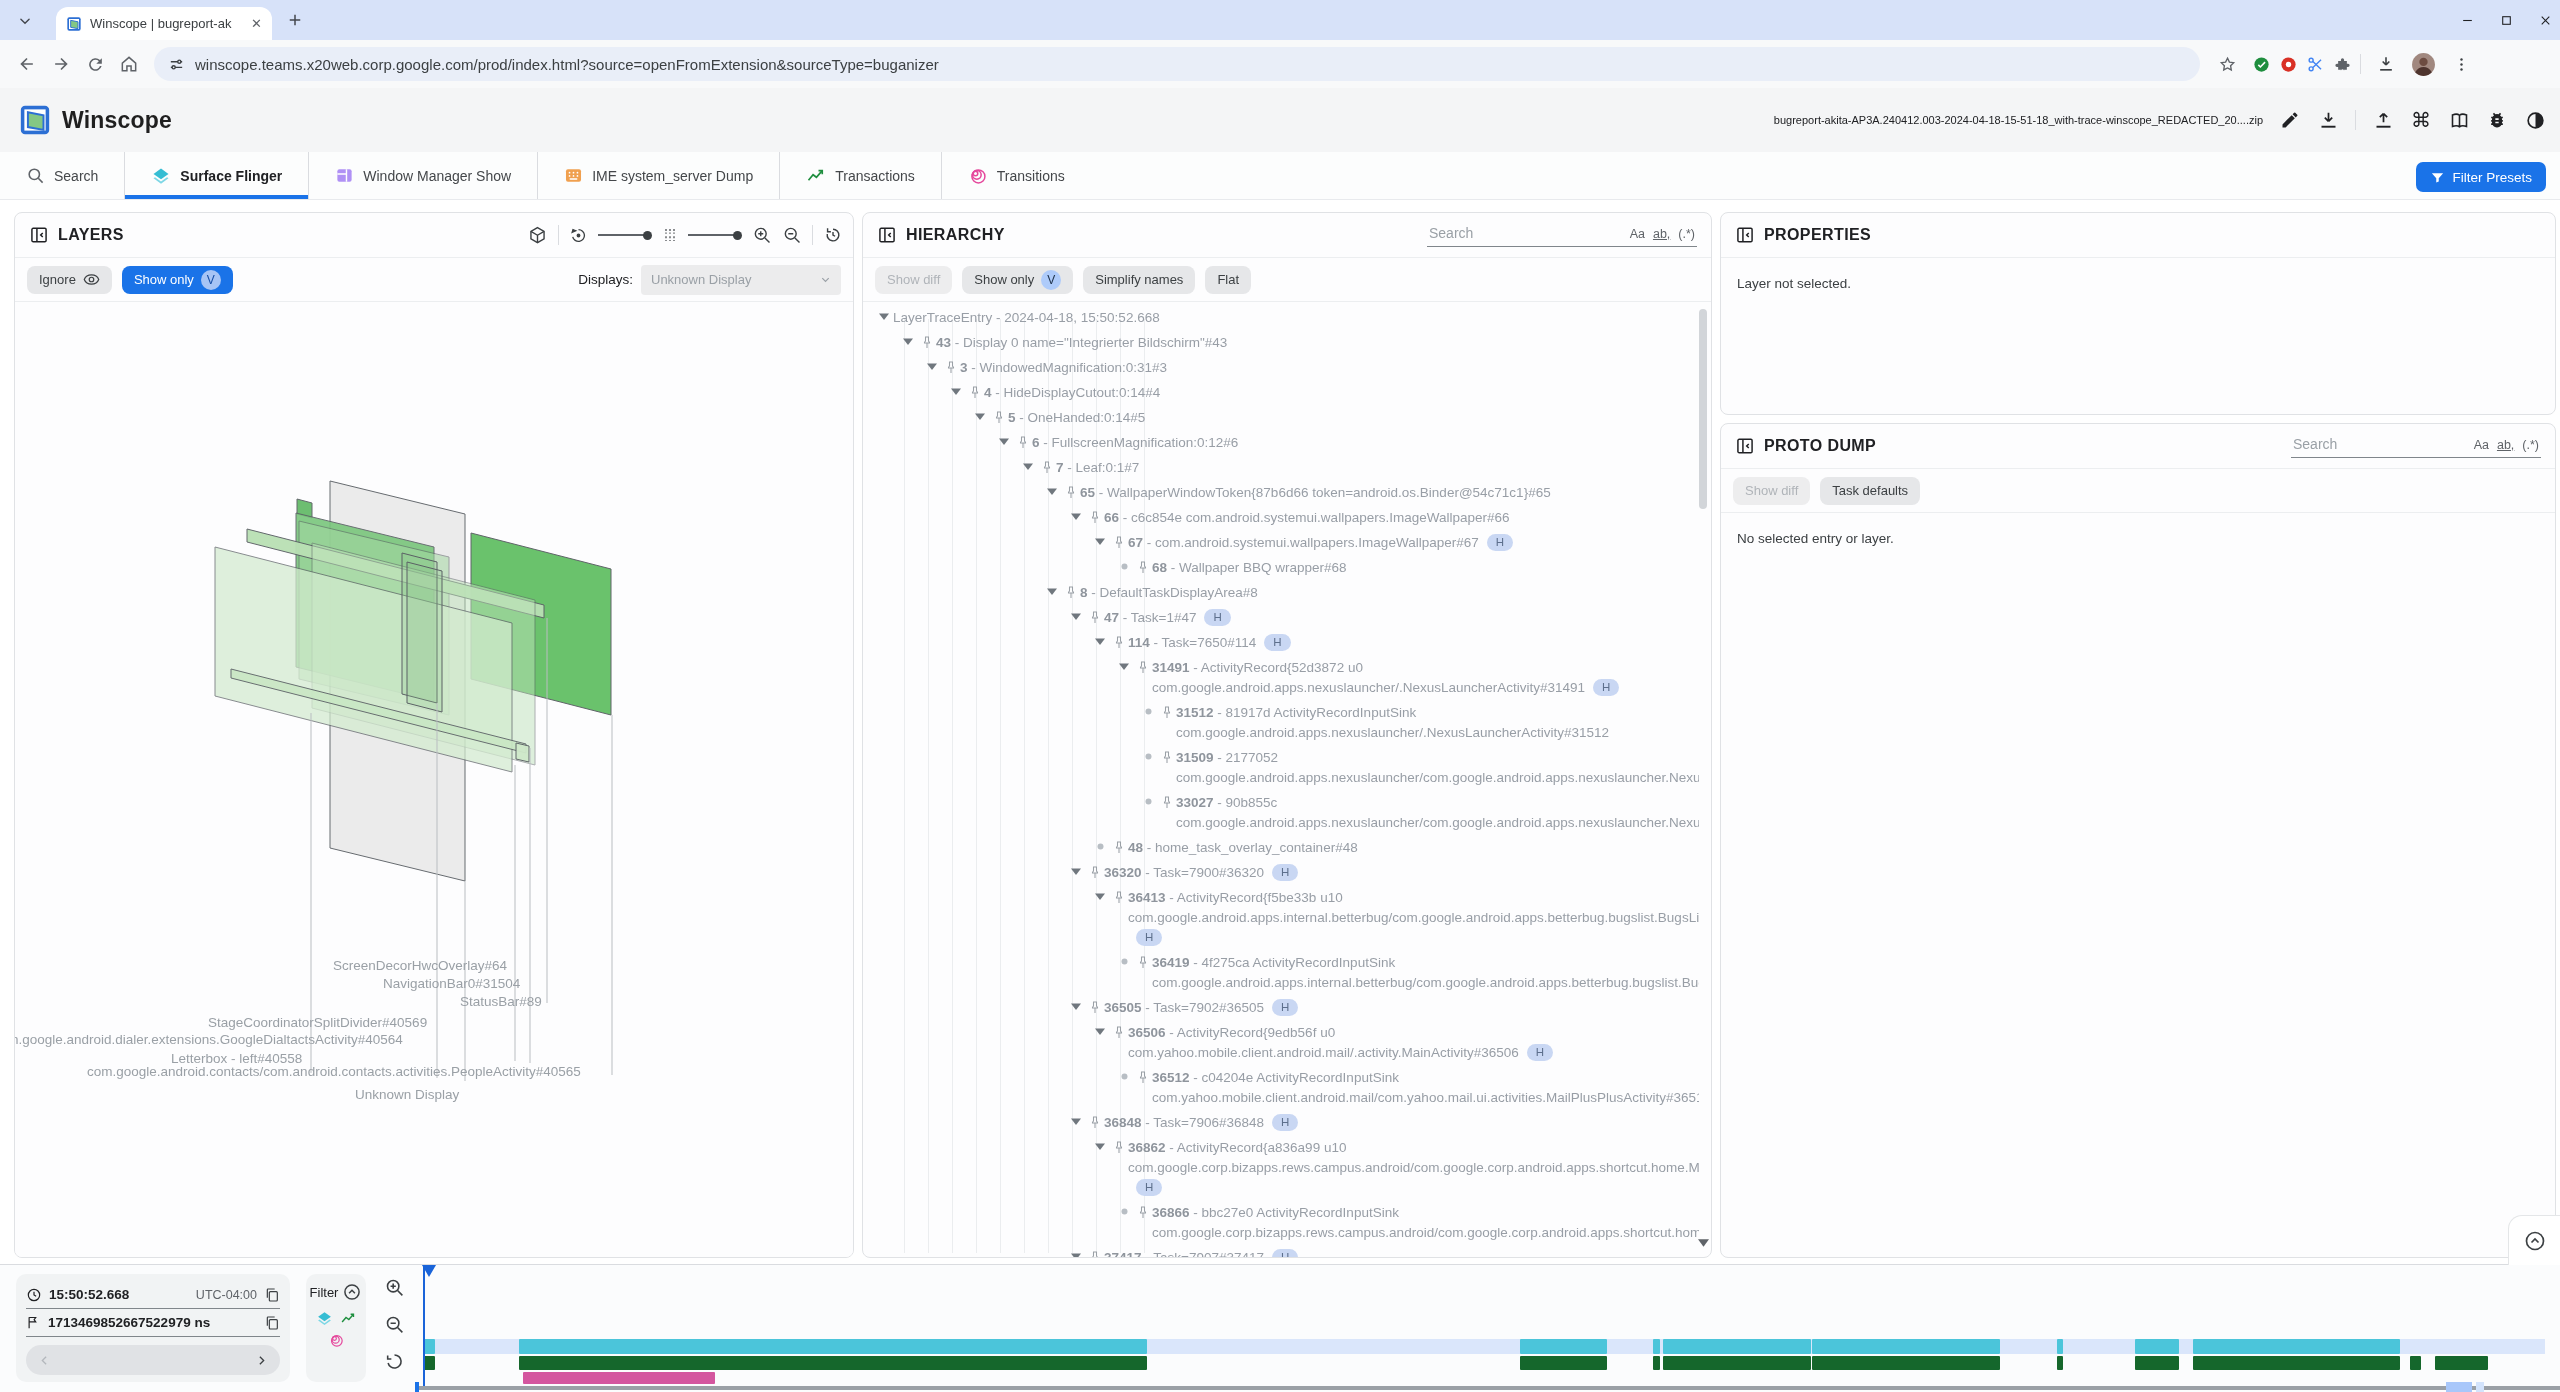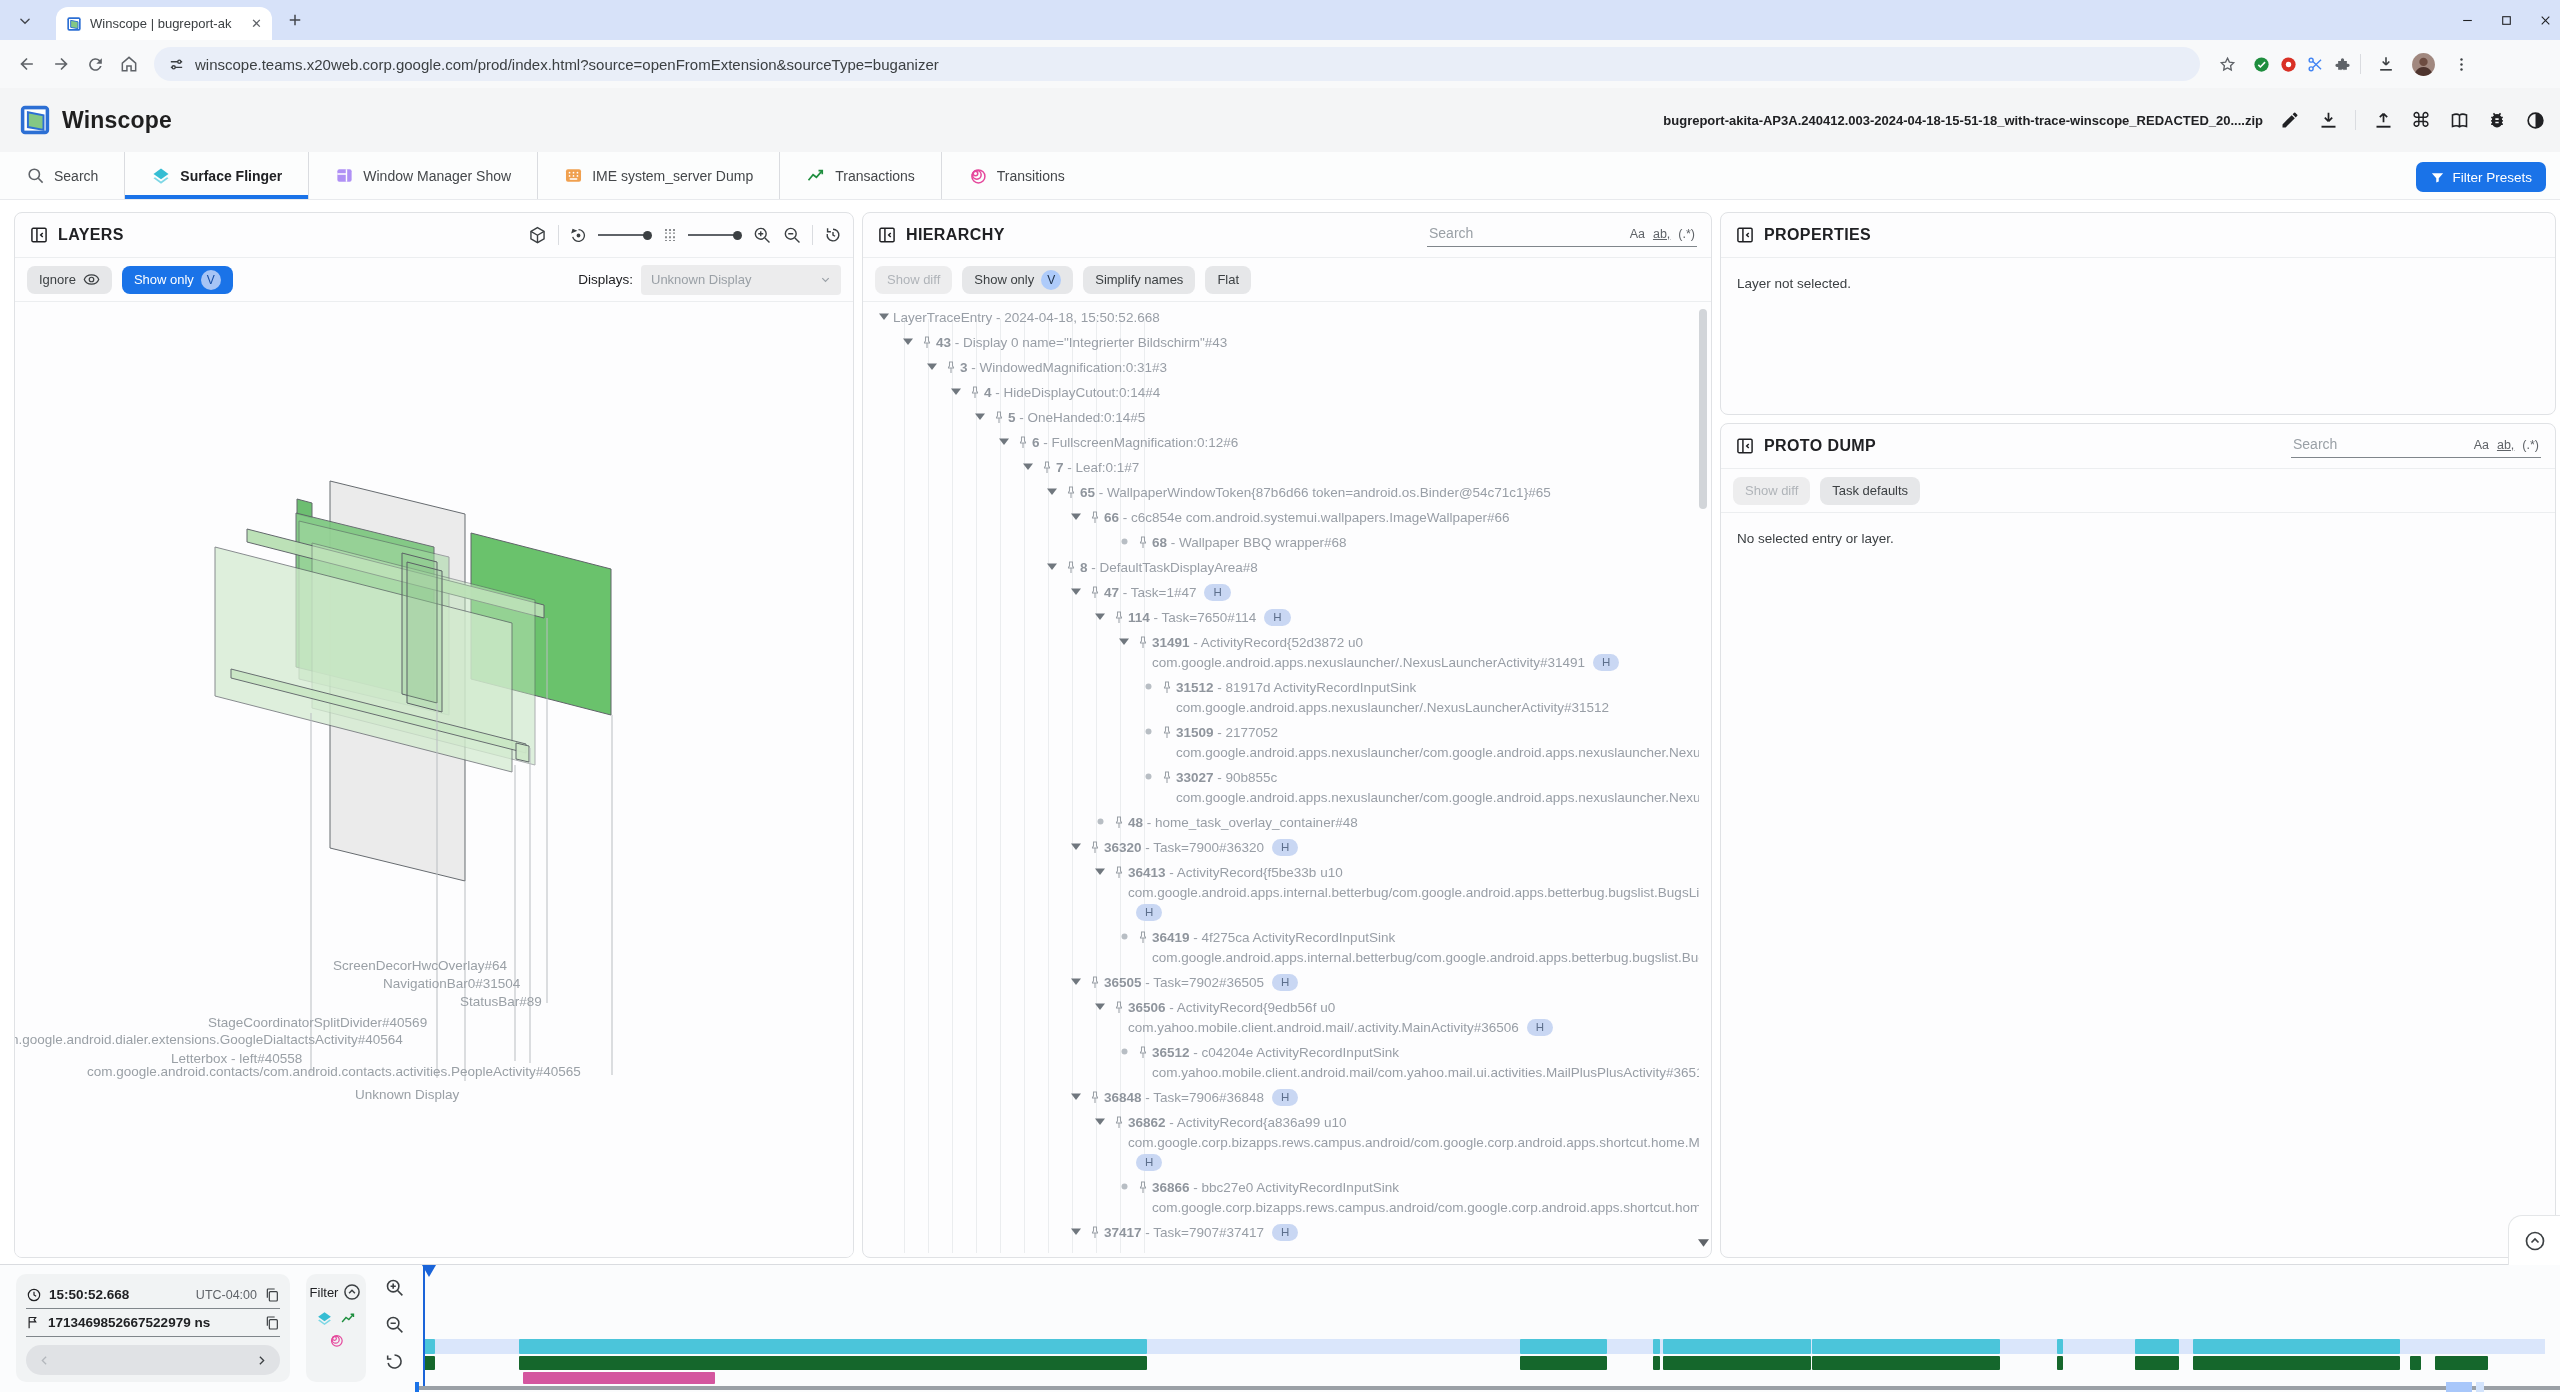--- a/index.html
+++ b/index.html
@@ -23,21 +23,21 @@
   #omnibox { margin-left:8px; width:2046px; height:34px; background:#e9eef8; border-radius:17px; display:flex; align-items:center; padding:0 14px; gap:10px; }
   #omnibox .url { font-size:15px; color:#3c4043; white-space:nowrap; overflow:hidden; }
   .ext-row { display:flex; align-items:center; gap:8px; margin-left:10px; }
   .vline { width:1px; height:20px; background:#dadce0; }
 
   
   #appheader { position:absolute; left:0; top:88px; width:2560px; height:64px; background:#f4f5f6; display:flex; align-items:center; }
   #app-logo { margin-left:18px; }
   #app-title { font-size:23px; font-weight:700; color:#1f1f1f; margin-left:10px; letter-spacing:.2px; }
   #header-right { position:absolute; right:14px; display:flex; align-items:center; gap:16px; color:#202124; }
-  #trace-file-name { font-size:13px; color:#202124;font-weight:bold; }
+  #trace-file-name { font-size:11px; color:#202124; }
   .hd-ico { width:22px; height:22px; color:#202124; cursor:pointer; }
 
   
   #navbar { position:absolute; left:0; top:152px; width:2560px; height:48px; background:#fcfdfd; border-bottom:1px solid #e8eaed; display:flex; }
   .nav-tab { position:relative; display:flex; align-items:center; gap:9px; padding:0 26px; font-size:14px; color:#44474a; cursor:pointer; }
   .nav-tab + .nav-tab { border-left:1px solid #dadce0; }
   .nav-tab.active { color:#202124; font-weight:700; }
   .nav-tab.active::after { content:""; position:absolute; left:0; right:0; bottom:0; height:4px; background:#1a73e8; }
   #filter-presets-btn { position:absolute; right:14px; top:10px; height:30px; background:#1a73e8; color:#fff; border:none; border-radius:7px; font-size:13.5px; font-family:inherit; display:flex; align-items:center; gap:7px; padding:0 14px; cursor:pointer; }
 
@@ -653,20 +653,34 @@
             </svg>
           </span>
           <span class="pinw ico">
             <svg width="12" height="13" viewBox="0 0 24 26" fill="none" stroke="currentColor" stroke-width="2.1">
               <path d="M8 2h8M9 2v7c0 1.6-.9 2.6-2 3.4V14h10v-1.6c-1.1-.8-2-1.8-2-3.4V2"></path>
               <path d="M12 14v10"></path>
             </svg>
           </span>
           <span class="tree-text"><span class="tree-id">66</span> - c6c854e com.android.systemui.wallpapers.ImageWallpaper#66</span>
         </div>
+        <div class="tree-row" style="padding-left: 228px;">
+          <span class="tw ico">
+            <svg width="10" height="7" viewBox="0 0 10 7">
+              <path d="M0 .5h10L5 7z" fill="#70777e"></path>
+            </svg>
+          </span>
+          <span class="pinw ico">
+            <svg width="12" height="13" viewBox="0 0 24 26" fill="none" stroke="currentColor" stroke-width="2.1">
+              <path d="M8 2h8M9 2v7c0 1.6-.9 2.6-2 3.4V14h10v-1.6c-1.1-.8-2-1.8-2-3.4V2"></path>
+              <path d="M12 14v10"></path>
+            </svg>
+          </span>
+          <span class="tree-text"><span class="tree-id">67</span> - com.android.systemui.wallpapers.ImageWallpaper#67<span class="h-badge">H</span></span>
+        </div>
         <div class="tree-row" style="padding-left: 252px;">
           <span class="tw ico">
             <svg width="7" height="7" viewBox="0 0 7 7">
               <circle cx="3.5" cy="3.5" r="3" fill="#b8bec4"></circle>
             </svg>
           </span>
           <span class="pinw ico">
             <svg width="12" height="13" viewBox="0 0 24 26" fill="none" stroke="currentColor" stroke-width="2.1">
               <path d="M8 2h8M9 2v7c0 1.6-.9 2.6-2 3.4V14h10v-1.6c-1.1-.8-2-1.8-2-3.4V2"></path>
               <path d="M12 14v10"></path>

